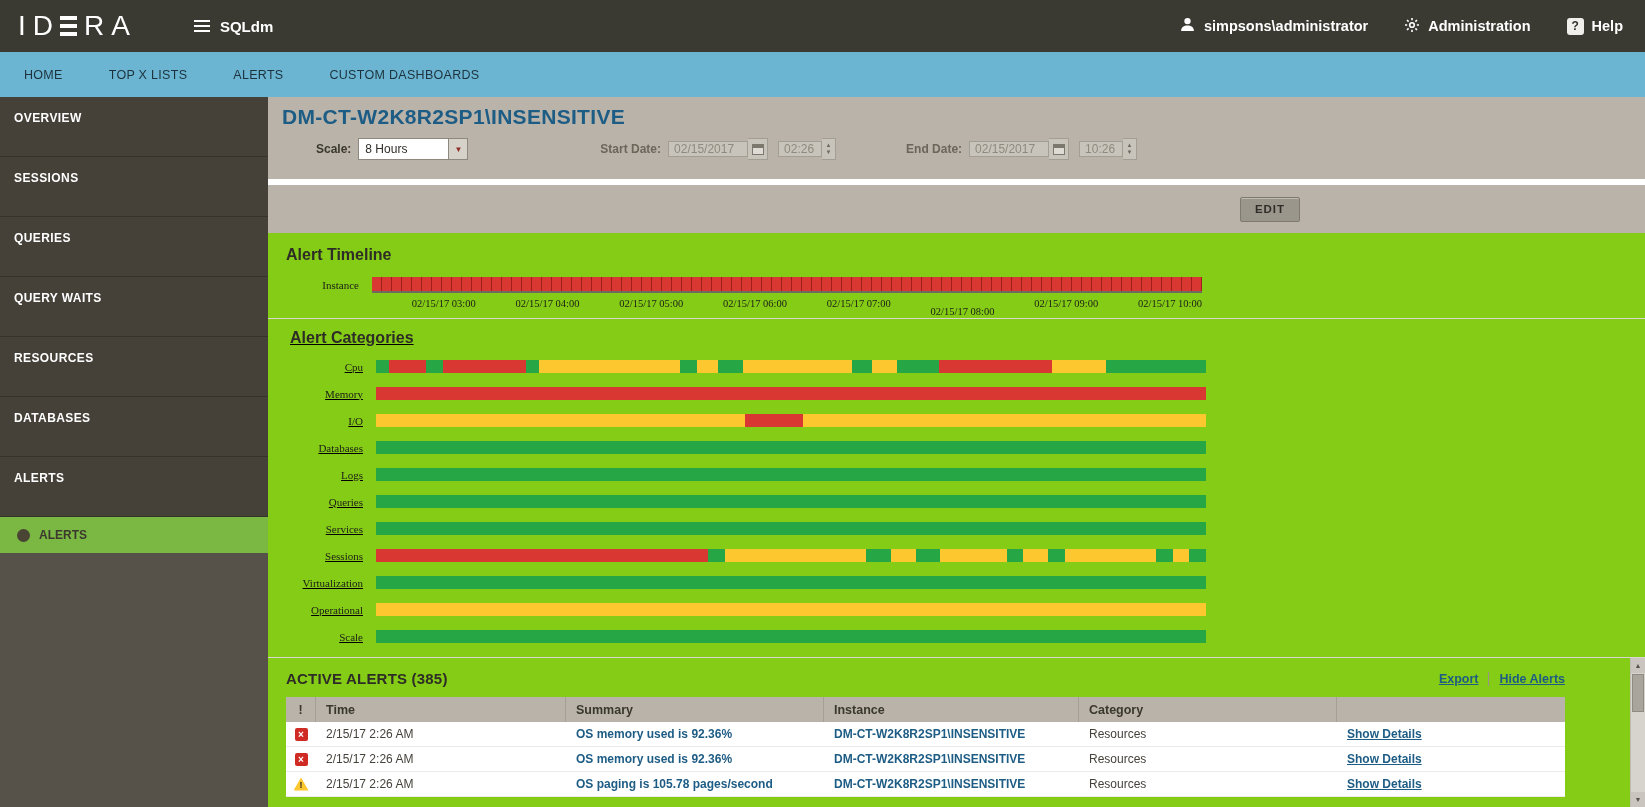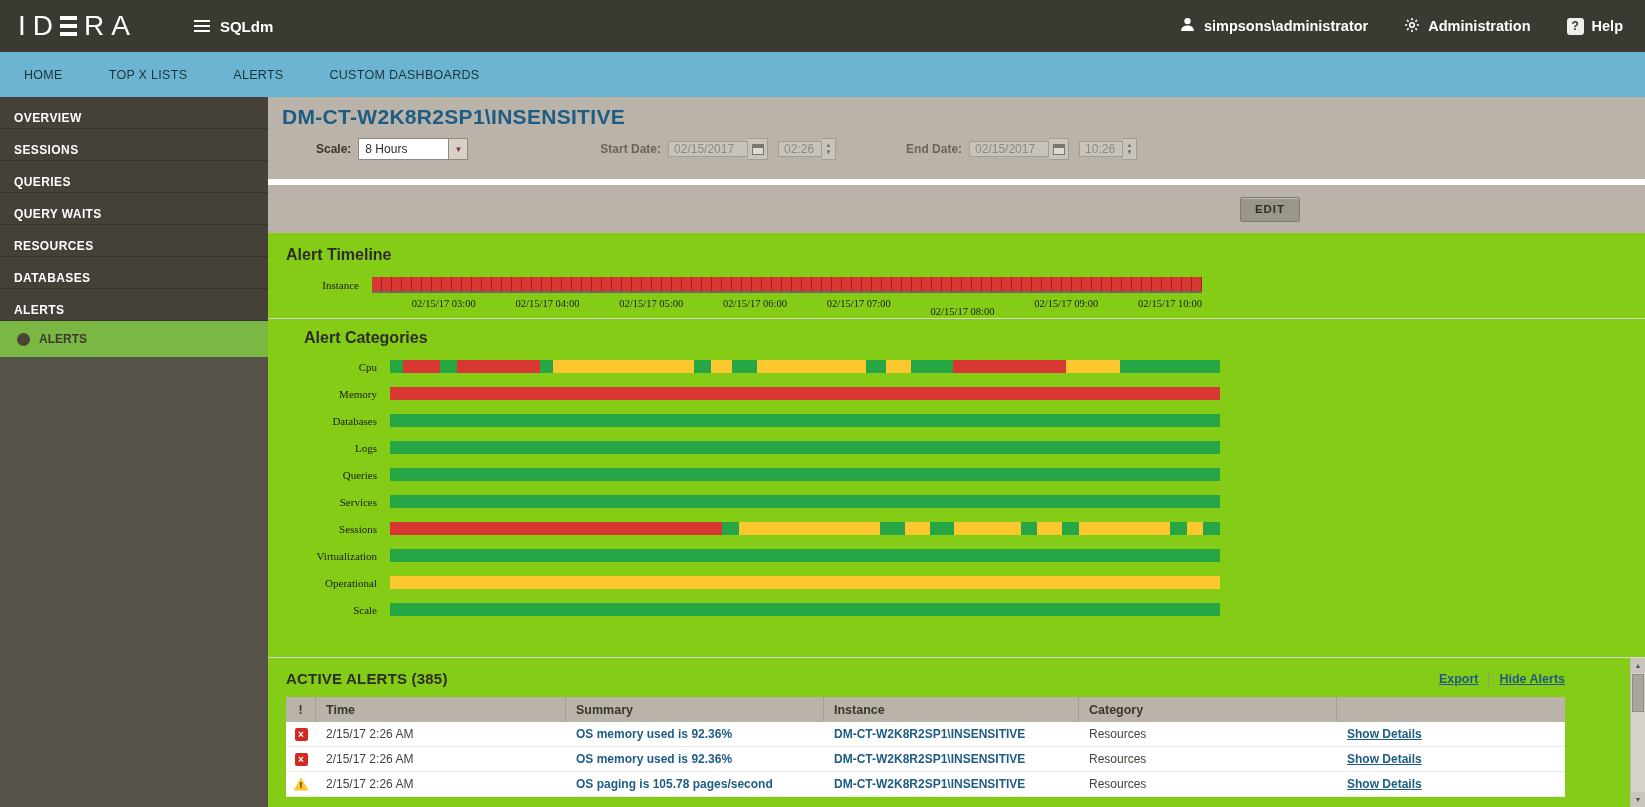--- a/index.html
+++ b/index.html
@@ -20,21 +20,21 @@
   .tb-item { display:flex; align-items:center; gap:8px; font-size:14.5px; font-weight:bold; cursor:pointer; white-space:nowrap; }
   .help-glyph { width:17px; height:17px; background:#f0efec; border-radius:3px; color:#33332d; font-weight:bold; font-size:12px; display:flex; align-items:center; justify-content:center; }
 
   
   .navbar { height:45px; background:var(--nav-bg,#6cb5d2); display:flex; align-items:center; gap:46px; padding-left:24px; }
   .nav-item { font-size:12.5px; font-weight:normal; color:var(--nav-text,#1c323d); letter-spacing:.3px; cursor:pointer; white-space:nowrap; }
 
   
   .body { display:flex; height:710px; }
   .sidebar { width:268px; flex-shrink:0; background:var(--sidebar-bg,#56524a); }
-  .side-item { height:32px; line-height:43px; padding-left:14px; background:var(--item-bg,#454139); border-bottom:1px solid var(--item-border,#35322b); color:#fff; font-size:12px; font-weight:bold; letter-spacing:.4px; cursor:pointer; }
+  .side-item { height:60px; line-height:43px; padding-left:14px; background:var(--item-bg,#454139); border-bottom:1px solid var(--item-border,#35322b); color:#fff; font-size:12px; font-weight:bold; letter-spacing:.4px; cursor:pointer; }
   .side-sub { height:36px; display:flex; align-items:center; gap:9px; padding-left:17px; background:var(--active-green,#7ab843); color:#3c382e; font-size:12px; font-weight:bold; cursor:pointer; }
   .side-bullet { width:13px; height:13px; border-radius:50%; background:#494434; }
 
   
   .main { flex:1; background:#84cc16; position:relative; overflow:hidden; }
 
   .band1 { height:82px; background:var(--band-bg,#b9b3a9); padding:8px 0 0 14px; }
   .page-title { color:var(--title-blue,#1d5c84); font-size:21px; font-weight:bold; letter-spacing:.3px; margin-bottom:9px; }
   .controls { display:flex; align-items:center; font-size:12px; padding-left:34px; }
   .ctl-label { font-weight:bold; color:#3b382f; margin-right:7px; }
@@ -58,21 +58,21 @@
   .edit-btn { margin-right:345px; min-width:60px; height:25px; background:var(--edit-bg,#9b968c); border:1px solid #7e7a70; color:#2f2d28; font-weight:bold; font-size:11.5px; letter-spacing:1px; display:flex; align-items:center; justify-content:center; border-radius:2px; box-shadow:inset 0 1px 0 rgba(255,255,255,.35); cursor:pointer; padding:0 8px; }
 
   .panel-timeline { height:86px; padding:13px 0 0 18px; border-bottom:1px solid #d9d6d0; }
   .panel-title { font-size:16px; font-weight:bold; color:#2e2c26; }
   .tl-row { display:flex; align-items:center; margin-top:13px; }
   .chart-label { width:86px; text-align:right; padding-right:13px; font-family:"Liberation Serif",serif; font-size:11px; color:#1d1c18; flex-shrink:0; }
   .tl-bar { width:830px; height:16px; background:var(--alert-red,#d93732); background-image:repeating-linear-gradient(90deg, transparent 0 9px, rgba(110,8,8,.55) 9px 10px); border-bottom:2px solid #6f6a60; }
   .tl-axis { position:relative; width:830px; margin-left:99px; height:20px; }
   .axis-label { position:absolute; top:5px; transform:translateX(-50%); font-family:"Liberation Serif",serif; font-size:10.5px; color:#1d1c18; white-space:nowrap; }
 
-  .panel-categories { height:339px; padding:10px 0 0 36px; border-bottom:1px solid #d9d6d0; }
+  .panel-categories { height:339px; padding:10px 0 0 22px; border-bottom:1px solid #d9d6d0;text-decoration:underline; }
   .cat-rows { margin-top:6px; }
   .cat-row { display:flex; align-items:center; height:27px; }
   .cat-bar { width:830px; height:13px; display:flex; }
   .seg { height:100%; display:block; }
   .seg-r { background:var(--alert-red,#d93732); }
   .seg-g { background:var(--alert-green,#26a644); }
   .seg-y { background:var(--alert-yellow,#fdc72f); }
 
   .alerts { padding:8px 20px 0 18px; position:relative; }
   .alerts-head { display:flex; align-items:center; margin:4px 0 10px; }
@@ -259,20 +259,28 @@
                 <span class="seg seg-g" style="flex-grow: 12;"></span>
               </div>
             </div>
             <div class="cat-row">
               <span class="chart-label">Memory</span>
               <div class="cat-bar">
                 <span class="seg seg-r" style="flex-grow: 100;"></span>
               </div>
             </div>
             <div class="cat-row">
+              <span class="chart-label">I/O</span>
+              <div class="cat-bar">
+                <span class="seg seg-y" style="flex-grow: 44.5;"></span>
+                <span class="seg seg-r" style="flex-grow: 7;"></span>
+                <span class="seg seg-y" style="flex-grow: 48.5;"></span>
+              </div>
+            </div>
+            <div class="cat-row">
               <span class="chart-label">Databases</span>
               <div class="cat-bar">
                 <span class="seg seg-g" style="flex-grow: 100;"></span>
               </div>
             </div>
             <div class="cat-row">
               <span class="chart-label">Logs</span>
               <div class="cat-bar">
                 <span class="seg seg-g" style="flex-grow: 100;"></span>
               </div>

